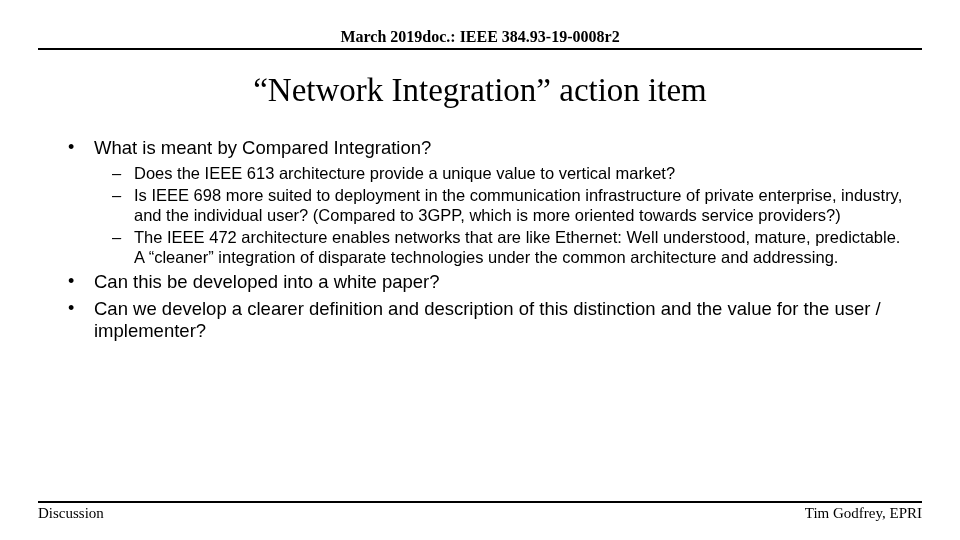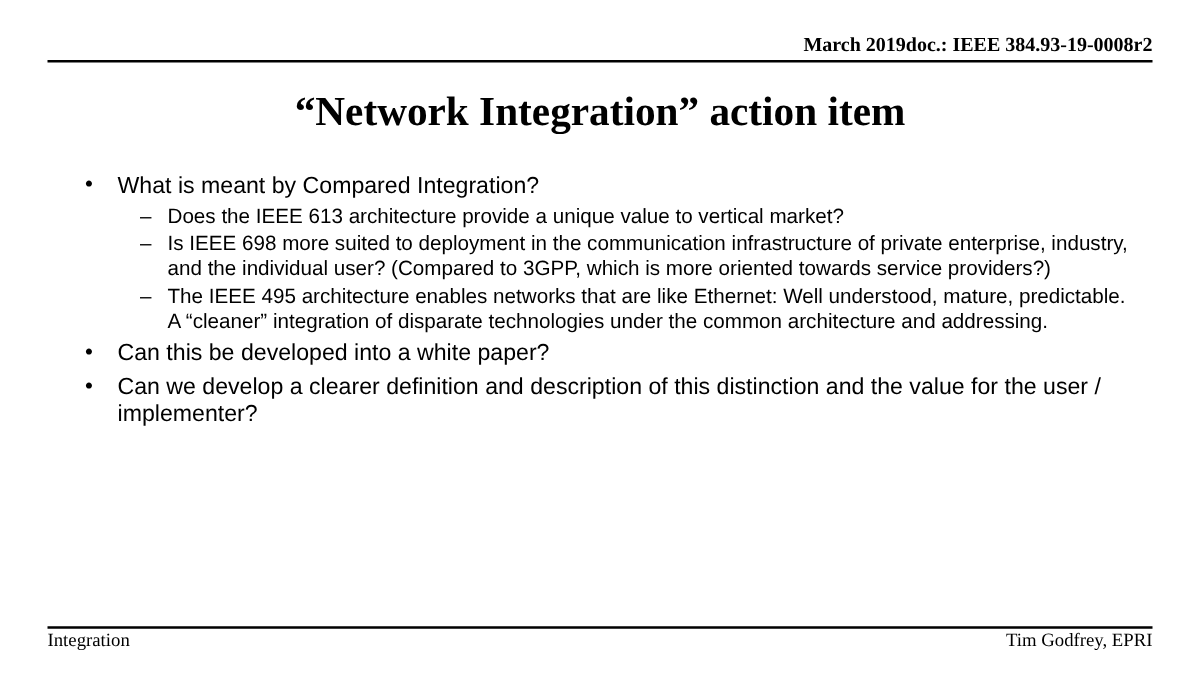--- a/index.html
+++ b/index.html
@@ -1,19 +1,19 @@
 <!DOCTYPE html>
 <html><head>
 <meta charset="utf-8">
 <style>
   * { margin: 0; padding: 0; box-sizing: border-box; }
   html, body { width: 960px; height: 540px; background: #fff; font-family: "Times New Roman", Times, serif; color: #000; }
   .slide { position: relative; width: 960px; height: 540px; padding: 28px 38px 24px 38px; }
-  .hdr { display: flex; justify-content: flex-end; font-size: 16px; font-weight: bold; border-bottom: 2px solid #000; padding-bottom: 2px; }
-  .title { text-align: center; font-size: 33px; font-weight: bold; margin-top: 22px; margin-bottom: 28px; font-family: "Times New Roman", Times, serif; }
+  .hdr { display: flex; justify-content: center; font-size: 16px; font-weight: bold; border-bottom: 2px solid #000; padding-bottom: 2px; }
+  .title { text-align: center; font-size: 33px; font-weight: normal; margin-top: 22px; margin-bottom: 28px; font-family: "Times New Roman", Times, serif; }
   .body { font-family: Arial, Helvetica, sans-serif; font-size: 18.5px; line-height: 1.22; padding: 0 8px; }
   ul.top { list-style: none; }
   ul.top > li { position: relative; padding-left: 48px; margin-bottom: 4px; }
   ul.top > li::before { content: "•"; position: absolute; left: 22px; top: 0; font-size: 18px; }
   ul.sub { list-style: none; margin-top: 3px; }
   ul.sub > li { position: relative; padding-left: 40px; margin-bottom: 2px; font-size: 16.5px; }
   ul.sub > li::before { content: "–"; position: absolute; left: 18px; top: 0; }
   .ftr { position: absolute; left: 38px; right: 38px; bottom: 18px; display: flex; justify-content: space-between; font-size: 15px; border-top: 2px solid #000; padding-top: 2px; font-family: "Times New Roman", Times, serif; }
   .ftr-center { position: absolute; left: 50%; transform: translateX(-50%); margin-top: 48px; }
 </style>
@@ -29,31 +29,31 @@
 
   <h1 class="title">“Network Integration” action item</h1>
 
   <div class="body">
     <ul class="top">
       <li>
         <span>What is meant by Compared Integration?</span>
         <ul class="sub">
           <li>Does the IEEE 613 architecture provide a unique value to vertical market?</li>
           <li>Is IEEE 698 more suited to deployment in the communication infrastructure of private enterprise, industry, and the individual user? (Compared to 3GPP, which is more oriented towards service providers?)</li>
-          <li>The IEEE 495 architecture enables networks that are like Ethernet: Well understood, mature, predictable. A “cleaner” integration of disparate technologies under the common architecture and addressing.</li>
+          <li>The IEEE 472 architecture enables networks that are like Ethernet: Well understood, mature, predictable. A “cleaner” integration of disparate technologies under the common architecture and addressing.</li>
         </ul>
       </li>
       <li>
         <span>Can this be developed into a white paper?</span>
       </li>
       <li>
         <span>Can we develop a clearer definition and description of this distinction and the value for the user / implementer?</span>
       </li>
     </ul>
   </div>
 
   <div class="ftr">
-    <span>Integration</span>
+    <span>Discussion</span>
     <span class="ftr-center">Slide 16</span>
     <span>Tim Godfrey, EPRI</span>
   </div>
 
 </div>
 
 </body></html>

